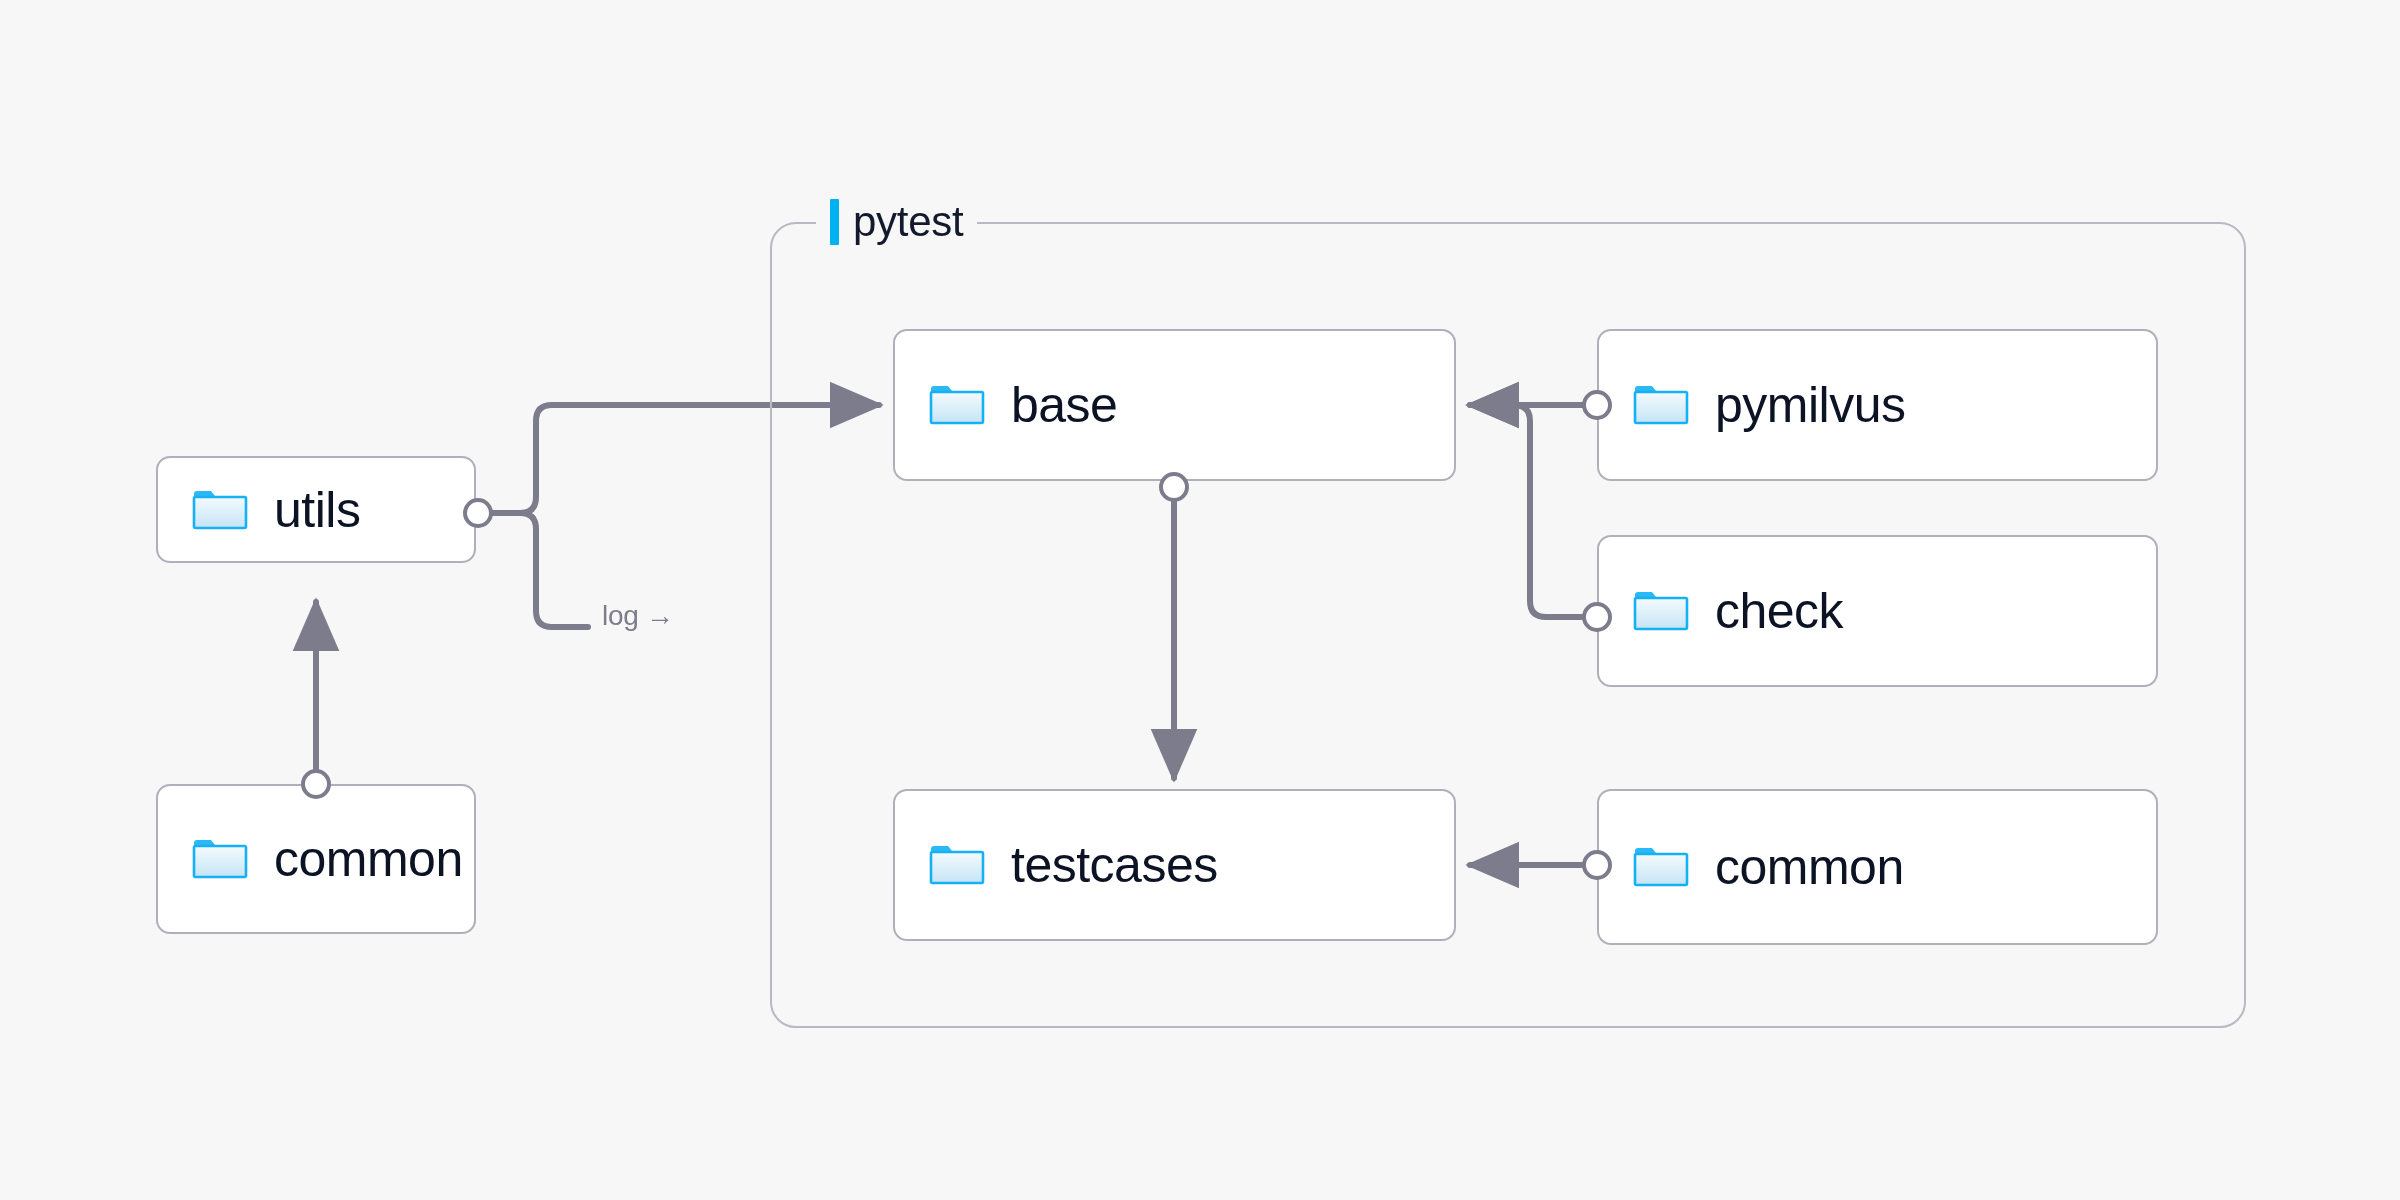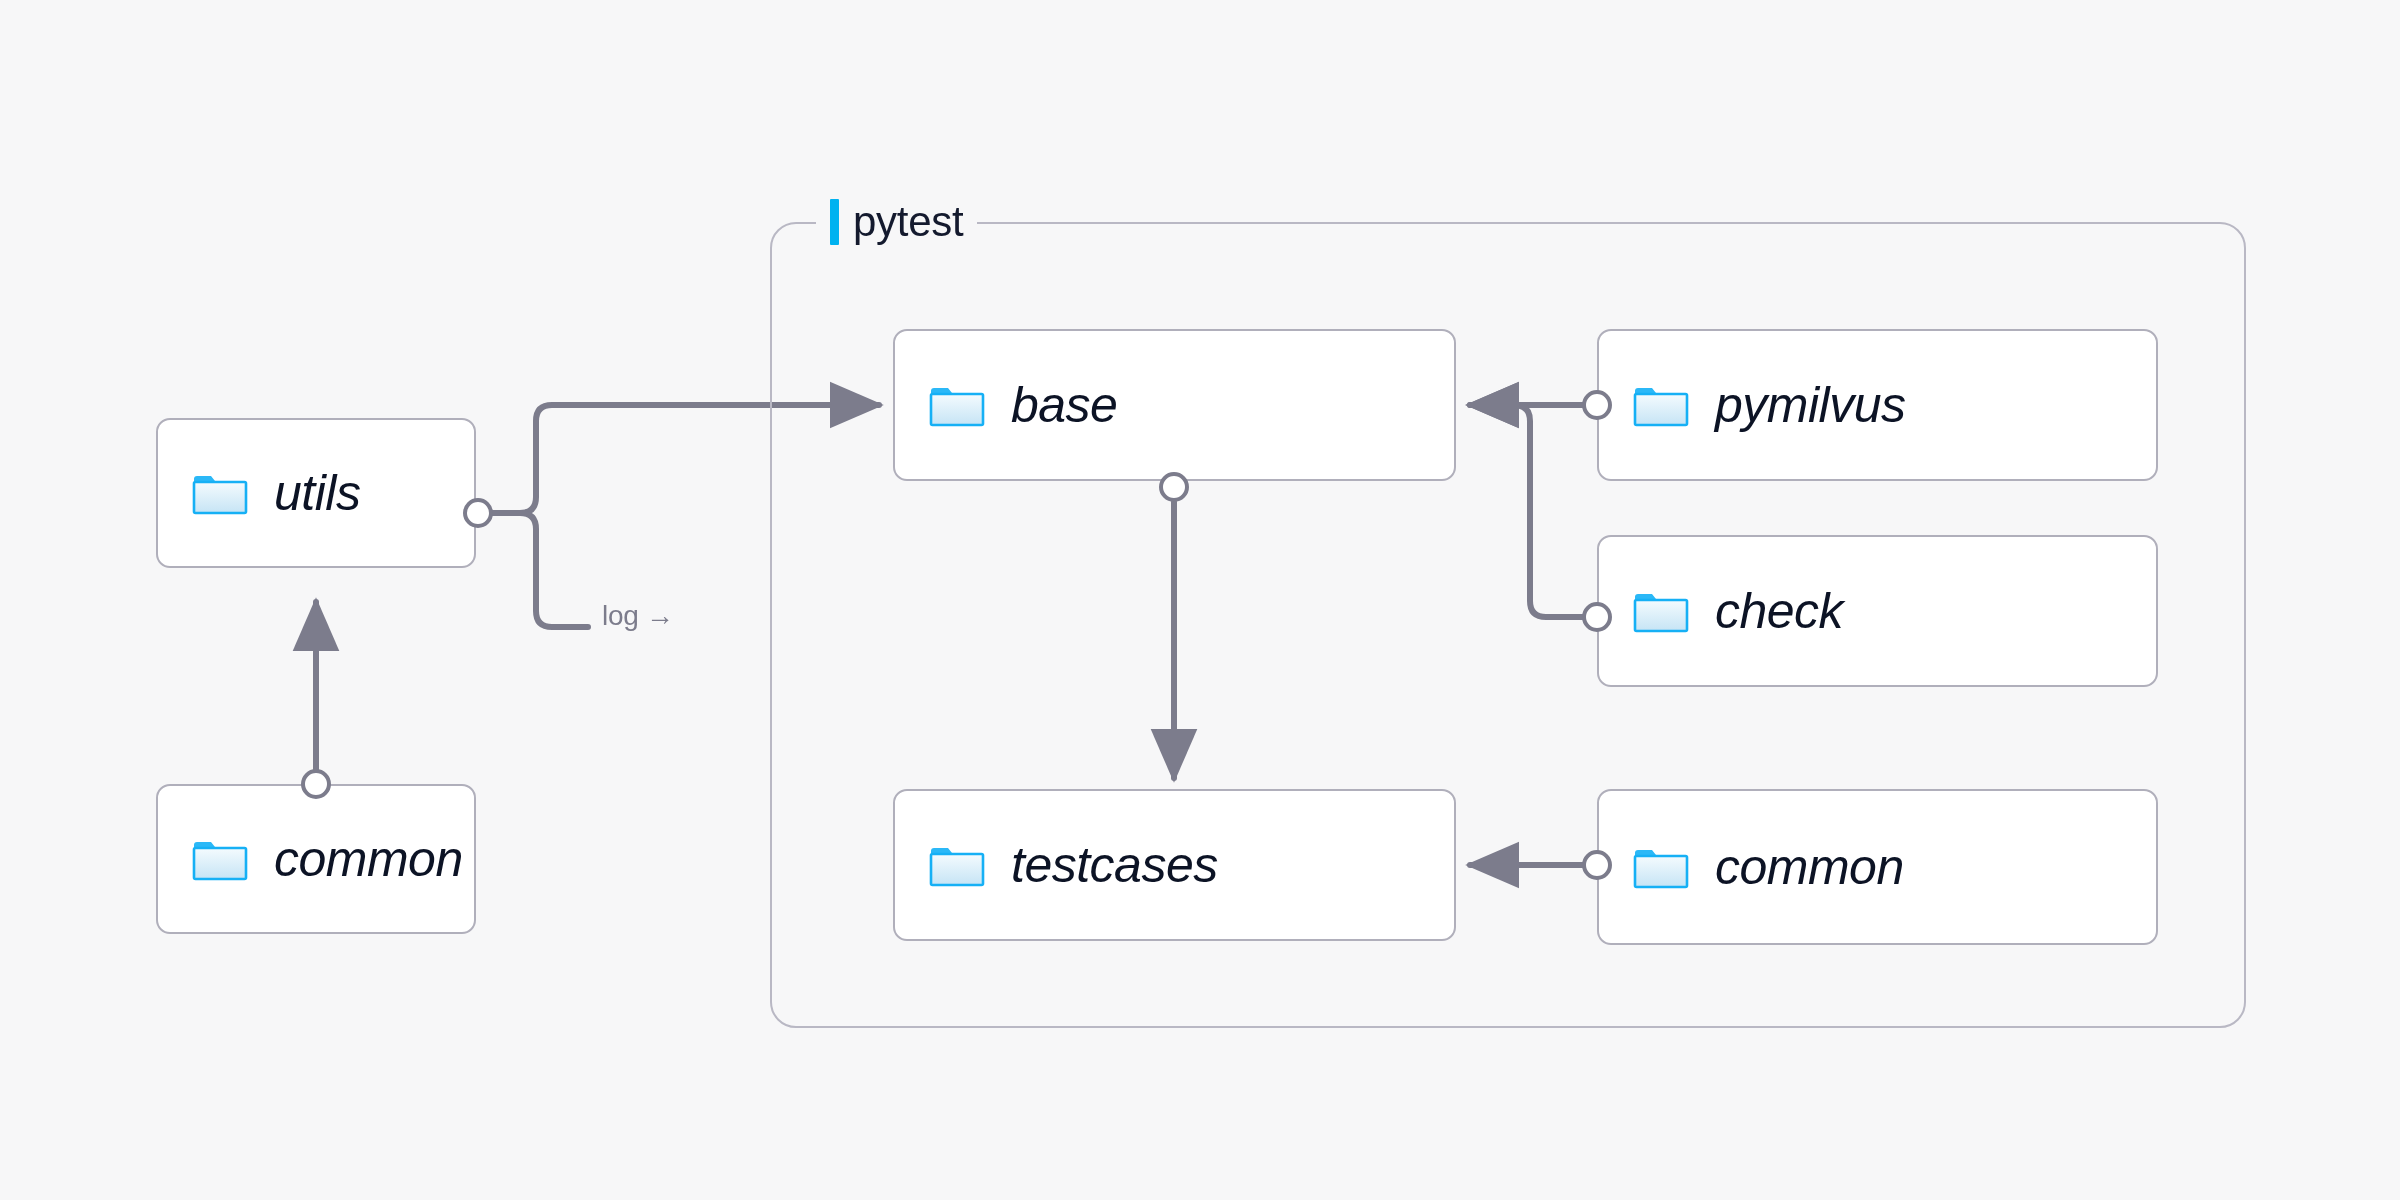--- a/index.html
+++ b/index.html
@@ -73,24 +73,22 @@
     box-sizing: border-box;
     background: #ffffff;
     border: 2px solid #b0afbb;
     border-radius: 14px;
     display: flex;
     align-items: center;
     z-index: 4;
   }
   .node-inner {
     display: flex;
-    align-items: center;
     gap: 26px;
     padding-left: 34px;
-    font-style: italic;
   }
   .node-label {
     font-size: 50px;
     line-height: 1;
     color: #0c1325;
     letter-spacing: -0.5px;
     white-space: nowrap;
   }
 
   
@@ -151,21 +149,21 @@
     <path d="M 1583 865 L 1470 865" fill="none" stroke="#7c7c8c" stroke-width="6" stroke-linecap="round" marker-end="url(#arrowhead)"></path>
   </svg>
 
   <div class="group-box" style="left:770px; top:222px; width:1476px; height:806px;"></div>
 
   <div class="group-label" style="left:816px; top:193px; height:58px;">
     <span class="accent-bar"></span>
     <span class="group-title">pytest</span>
   </div>
 
-  <div class="node" style="left:156px; top:418px; width:320px; height:150px;">
+  <div class="node" style="left:156px; top:456px; width:320px; height:107px;">
     <div class="node-inner">
       <svg class="folder-icon" viewBox="0 0 56 46">
         <defs>
           <linearGradient id="fg-utils" x1="0" y1="0" x2="0" y2="1">
             <stop offset="0%" stop-color="#f4fbfe"></stop>
               <stop offset="100%" stop-color="#c6e4f5"></stop>
           </linearGradient>
         </defs>
         <path d="M2 9 a3 3 0 0 1 3-3 h14 l4 5 h28 a3 3 0 0 1 3 3 v3 H2 z" fill="#2bb8f7"></path>
         <rect x="2" y="12" width="52" height="31" rx="1.5" fill="url(#fg-utils)" stroke="#16b0f5" stroke-width="2.6"></rect>

